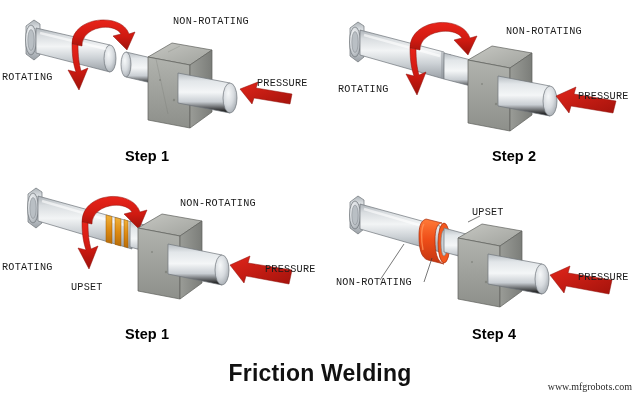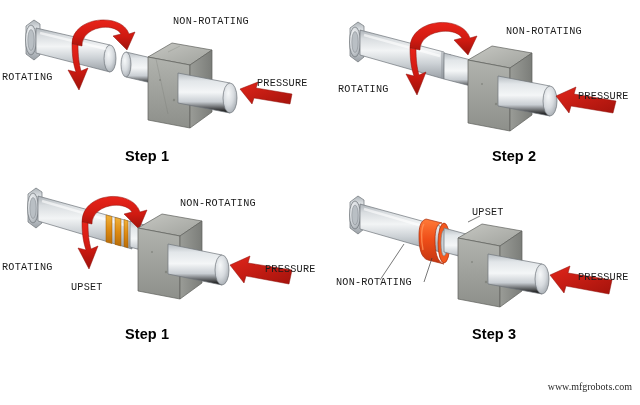--- a/index.html
+++ b/index.html
@@ -287,17 +287,18 @@
         <path d="M60,108 L84,72" stroke="#3c3c3c" stroke-width="0.7" fill="none"></path>
         <path d="M104,110 L112,86" stroke="#3c3c3c" stroke-width="0.7" fill="none"></path>
       </g>
       <g>
         <path d="M230,103 L250,94 L248,101 L292,108 L289,122 L246,114 L244,121 Z" fill="url(#redArr2)" stroke="#8e0f09" stroke-width="0.5"></path>
       </g>
     </svg>
     <span class="anno" style="left:152px;top:35px;">UPSET</span>
     <span class="anno" style="left:16px;top:105px;">NON-ROTATING</span>
     <span class="anno" style="left:258px;top:100px;">PRESSURE</span>
-    <span class="step-label" style="left:152px;top:154px;">Step 3</span>
+    <span class="step-label" style="left:152px;top:154px;">Step 4</span>
   </div>
 
+  <div class="title">Friction Welding</div>
   <div class="watermark">www.mfgrobots.com</div>
 </div>
 
 </body></html>

